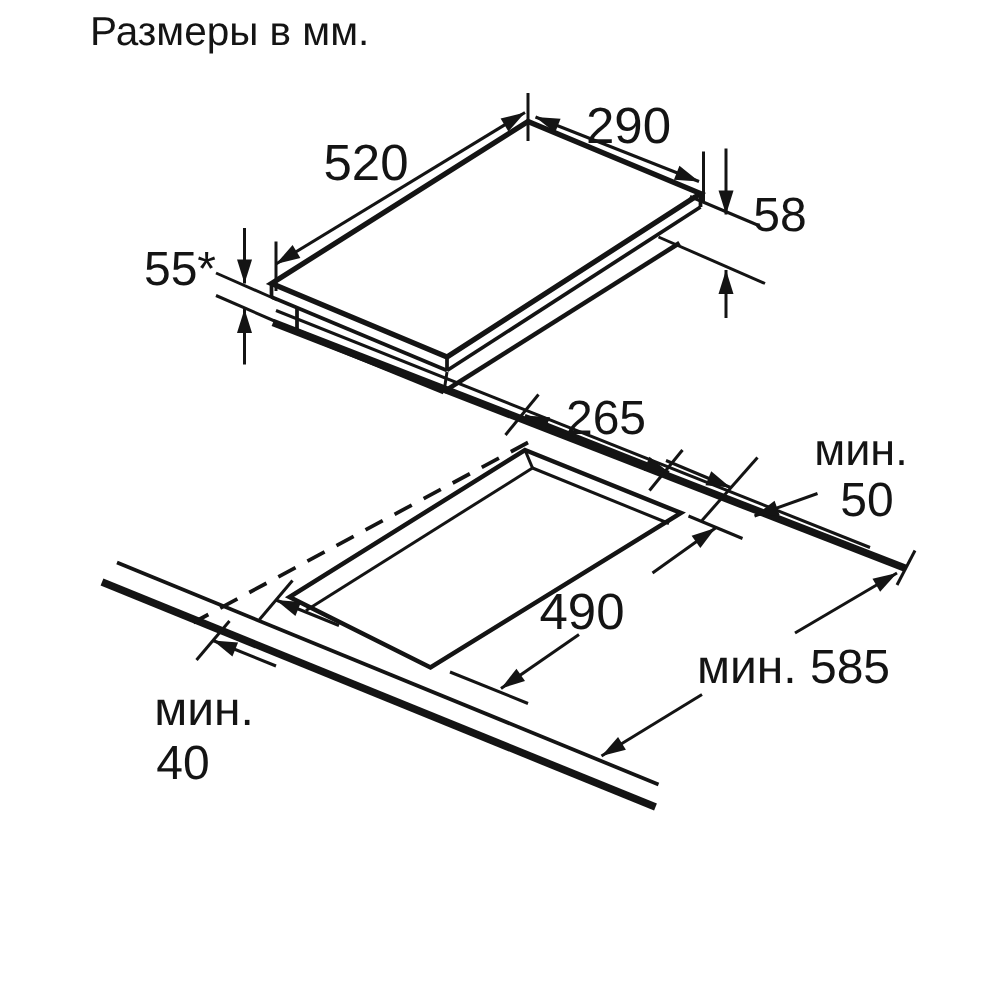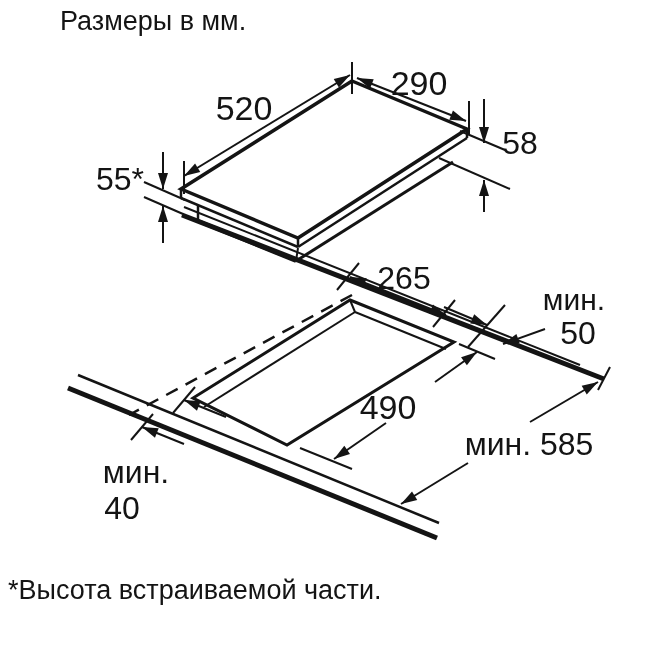--- a/index.html
+++ b/index.html
@@ -90,14 +90,13 @@
         <text x="88" y="190" font-size="32" text-anchor="middle">55*</text>
         <text x="372" y="289" font-size="32" text-anchor="middle">265</text>
         <text x="542" y="310" font-size="30" text-anchor="middle">мин.</text>
         <text x="546" y="344" font-size="32" text-anchor="middle">50</text>
         <text x="356" y="419" font-size="34" text-anchor="middle">490</text>
         <text x="497" y="455" font-size="32" text-anchor="middle">мин. 585</text>
         <text x="104" y="483" font-size="32" text-anchor="middle">мин.</text>
         <text x="90" y="519" font-size="32" text-anchor="middle">40</text>
       </svg></div>
   <div id="header-title" class="txt">Размеры в мм.</div>
-  <div id="footnote" class="txt">*Высота встраиваемой части.</div>
 </div>
 
 </body></html>

